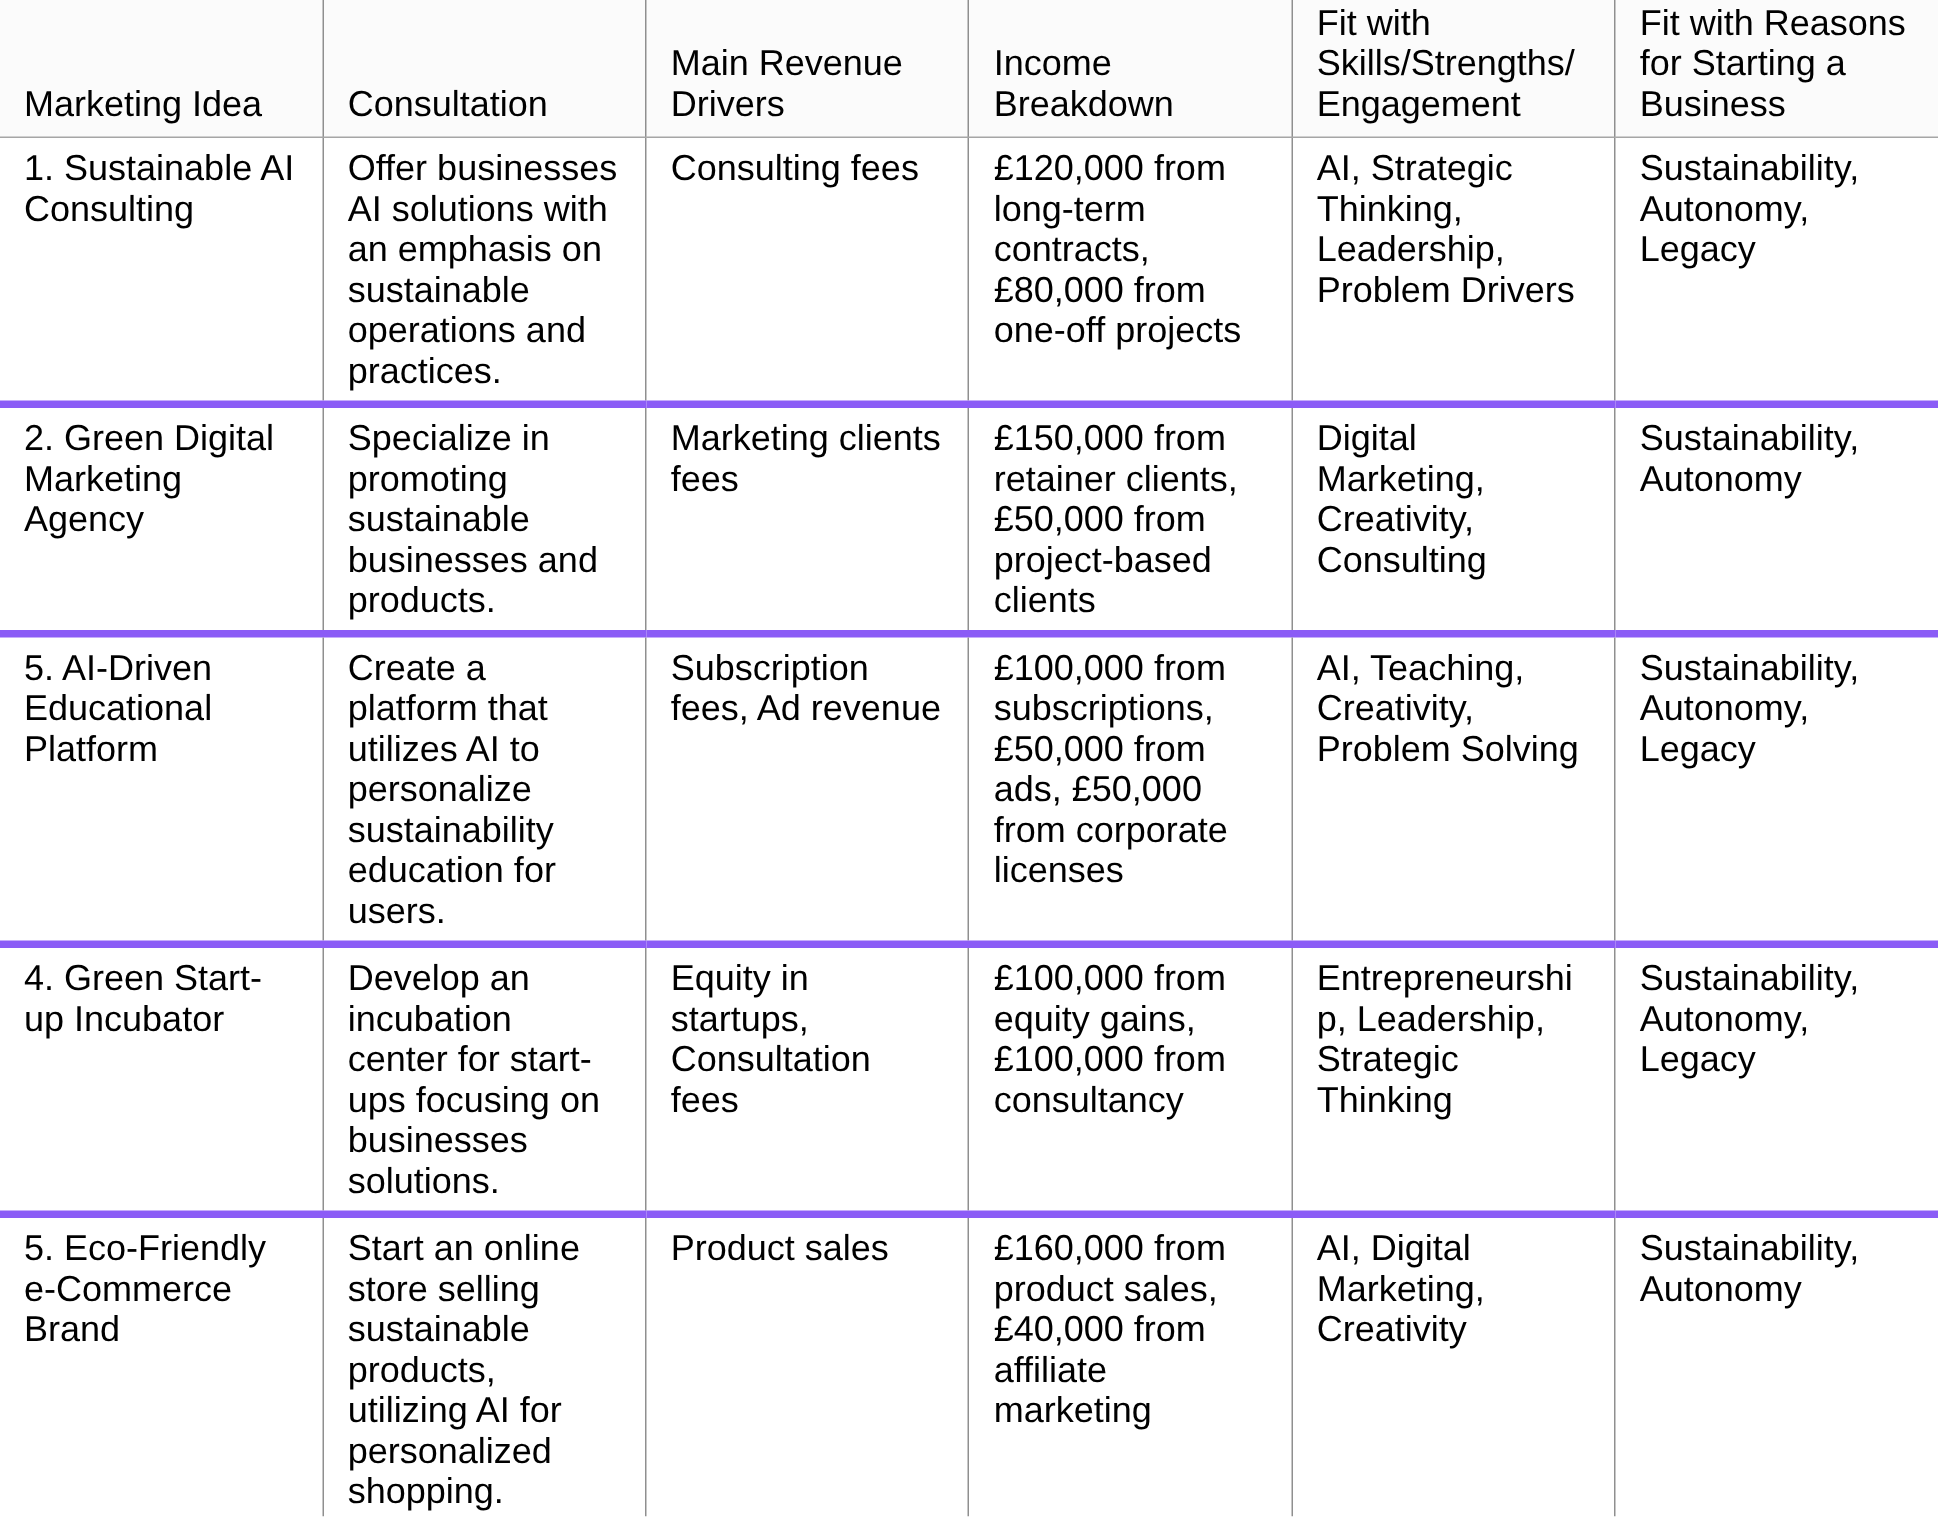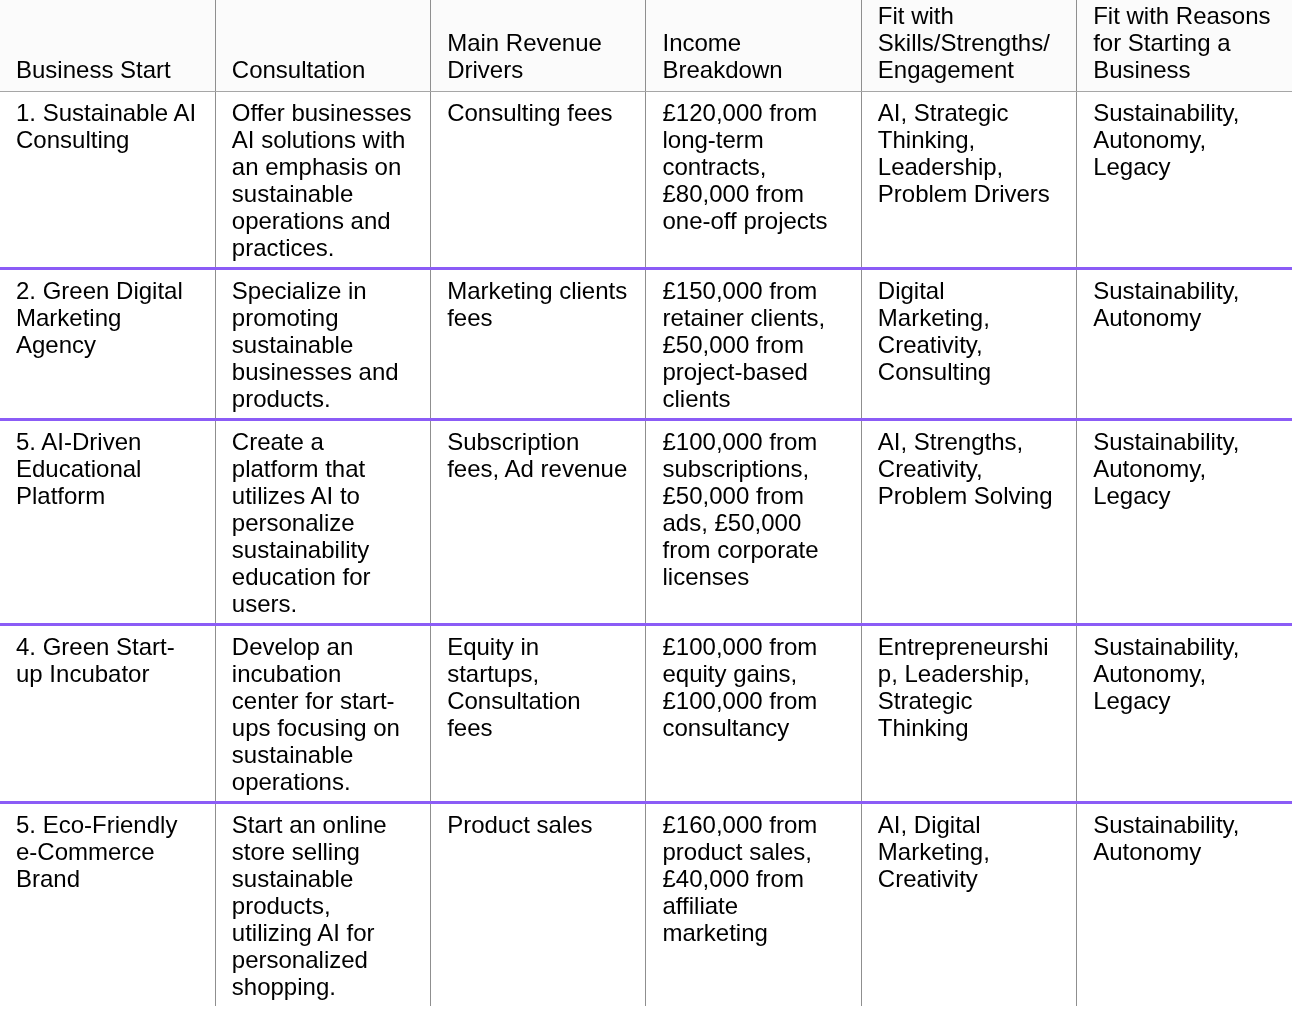--- a/index.html
+++ b/index.html
@@ -28,21 +28,21 @@
   thead th {
     background: #fbfbfb;
     border-bottom: 1px solid #a6a6a6;
     padding: 2px 16px 8px;
     text-align: left;
     vertical-align: bottom;
     font-weight: normal;
     margin-top: 20px;
   }
   tbody td {
-    border-bottom: 3px solid #8b5cf6;
+    border-bottom: 5px solid #8b5cf6;
     padding: 7px 16px 6px;
     text-align: left;
     vertical-align: top;
     font-weight: normal;
   }
   tbody tr:last-child td { border-bottom: none; }
 </style>
 </head>
 <body>
 
@@ -51,21 +51,21 @@
     <colgroup>
       <col>
         <col>
         <col>
         <col>
         <col>
         <col>
     </colgroup>
     <thead>
       <tr>
-        <th>Business Start</th>
+        <th>Marketing Idea</th>
         <th>Consultation</th>
         <th>Main Revenue Drivers</th>
         <th>Income Breakdown</th>
         <th>Fit with Skills/Strengths/Engagement</th>
         <th>Fit with Reasons for Starting a Business</th>
       </tr>
     </thead>
     <tbody>
       <tr>
         <td>1. Sustainable AI Consulting</td>
@@ -81,26 +81,26 @@
         <td>Marketing clients fees</td>
         <td>£150,000 from retainer clients, £50,000 from project-based clients</td>
         <td>Digital Marketing, Creativity, Consulting</td>
         <td>Sustainability, Autonomy</td>
       </tr>
       <tr>
         <td>5. AI-Driven Educational Platform</td>
         <td>Create a platform that utilizes AI to personalize sustainability education for users.</td>
         <td>Subscription fees, Ad revenue</td>
         <td>£100,000 from subscriptions, £50,000 from ads, £50,000 from corporate licenses</td>
-        <td>AI, Strengths, Creativity, Problem Solving</td>
+        <td>AI, Teaching, Creativity, Problem Solving</td>
         <td>Sustainability, Autonomy, Legacy</td>
       </tr>
       <tr>
         <td>4. Green Start-up Incubator</td>
-        <td>Develop an incubation center for start-ups focusing on sustainable operations.</td>
+        <td>Develop an incubation center for start-ups focusing on businesses solutions.</td>
         <td>Equity in startups, Consultation fees</td>
         <td>£100,000 from equity gains, £100,000 from consultancy</td>
         <td>Entrepreneurship, Leadership, Strategic Thinking</td>
         <td>Sustainability, Autonomy, Legacy</td>
       </tr>
       <tr>
         <td>5. Eco-Friendly e-Commerce Brand</td>
         <td>Start an online store selling sustainable products, utilizing AI for personalized shopping.</td>
         <td>Product sales</td>
         <td>£160,000 from product sales, £40,000 from affiliate marketing</td>

